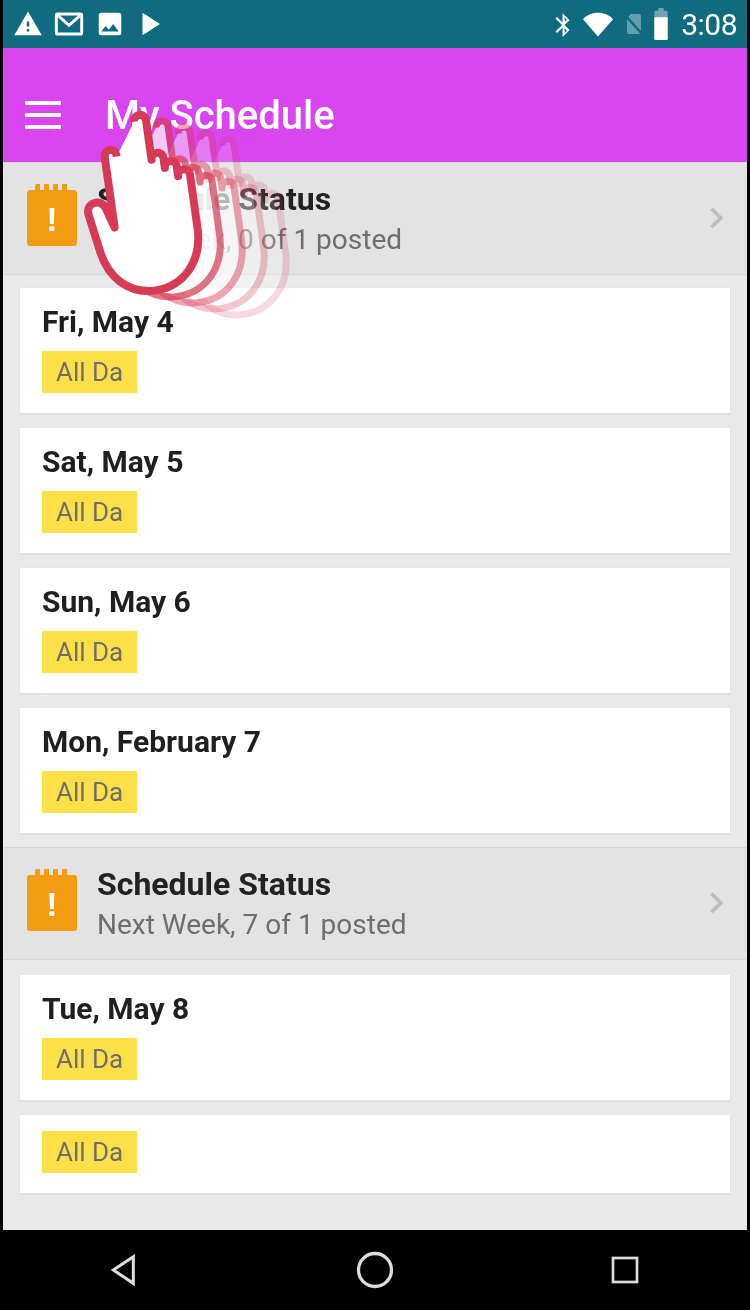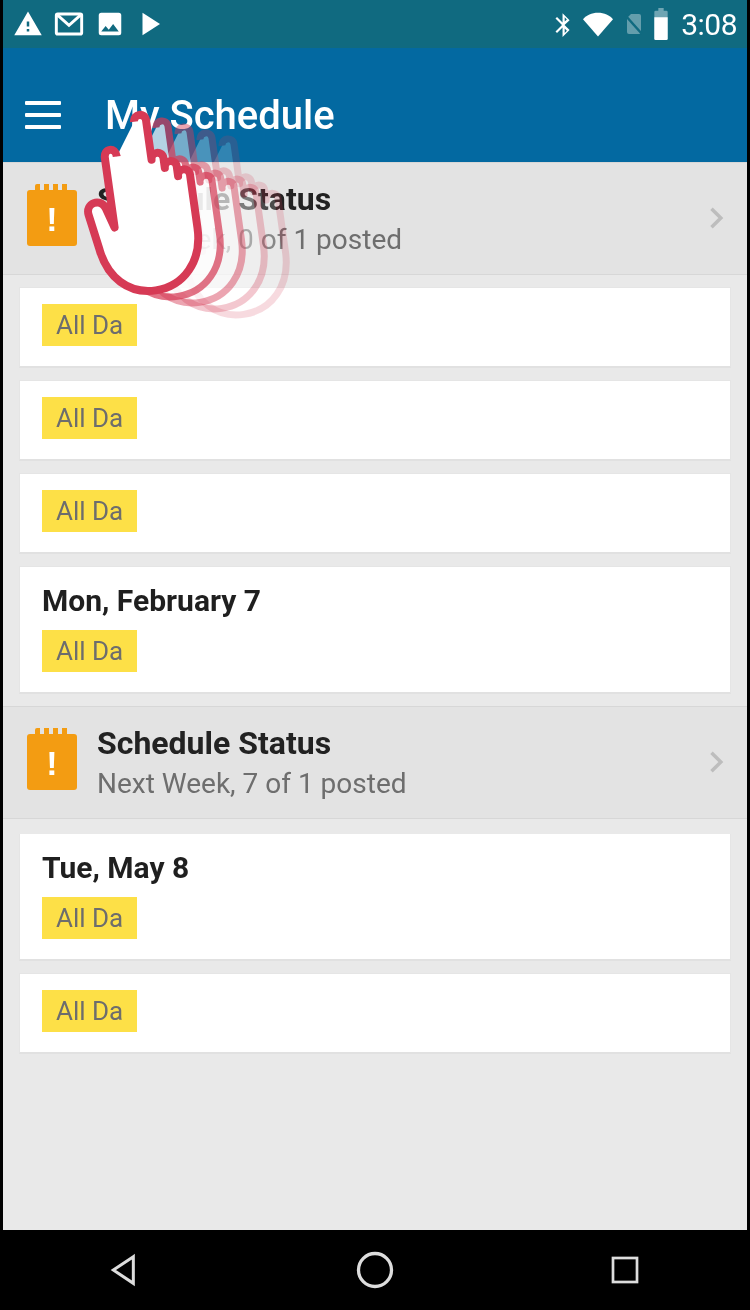--- a/index.html
+++ b/index.html
@@ -8,21 +8,21 @@
     .screen { position: absolute; left: 3px; top: 0; width: 744px; height: 1230px; background: #e9e9e9; overflow: hidden; }
 
     
     .statusbar { height: 48px; background: #106a80; display: flex; align-items: center; justify-content: space-between; padding: 0 10px; color: #fff; }
     .sb-left, .sb-right { display: flex; align-items: center; gap: 10px; }
     .sb-right { gap: 6px; }
     .sb-icon { display: inline-flex; align-items: center; justify-content: center; color: #fff; }
     .sb-time { font-size: 30px; font-weight: 400; margin-left: 4px; letter-spacing: -0.5px; }
 
     
-    .appbar { height: 134px; background: #0369a1; display: flex; align-items: center; padding: 0 18px 0 22px; gap: 44px; color: #fff; position: relative; }
+    .appbar { height: 134px; background: #d946ef; display: flex; align-items: center; padding: 0 18px 0 22px; gap: 44px; color: #fff; position: relative; }
     .hamburger { width: 36px; height: 28px; display: inline-flex; flex-direction: column; justify-content: space-between; }
     .hamburger span { display: block; height: 4px; width: 36px; background: #fff; border-radius: 1px; }
     .appbar-title { font-size: 40px; font-weight: 500; color: #fff; }
 
     
     .content { position: absolute; top: 162px; left: 0; right: 0; bottom: 0; overflow: hidden; }
 
     
     .status-row { width: 100%; background: #e3e3e3; border-top: 1px solid #d7d7d7; border-bottom: 1px solid #d7d7d7; padding: 16px 18px 18px 24px; display: flex; align-items: center; gap: 20px; position: relative; }
     .status-icon { width: 50px; height: 56px; background: #f39c12; border-radius: 3px; position: relative; flex: 0 0 auto; }
@@ -121,26 +121,29 @@
           <div class="status-sub">This Week, 0 of 1 posted</div>
         </div>
         <span class="chev">
           <svg width="28" height="28" viewBox="0 0 24 24" fill="none" stroke="currentColor" stroke-width="3">
               <path d="M9 4l8 8-8 8"></path>
             </svg>
         </span>
       </div>
       <div class="cards-wrap">
         <div class="day-card">
-          <span class="tag">All Da</span>
-        </div>
-        <div class="day-card">
-          <span class="tag">All Da</span>
-        </div>
-        <div class="day-card">
+          <div class="day-date">Fri, May 4</div>
+          <span class="tag">All Da</span>
+        </div>
+        <div class="day-card">
+          <div class="day-date">Sat, May 5</div>
+          <span class="tag">All Da</span>
+        </div>
+        <div class="day-card">
+          <div class="day-date">Sun, May 6</div>
           <span class="tag">All Da</span>
         </div>
         <div class="day-card" style="margin-bottom:12px">
           <div class="day-date">Mon, February 7</div>
           <span class="tag">All Da</span>
         </div>
       </div>
 
       <div class="status-row">
         <div class="status-icon"></div>

